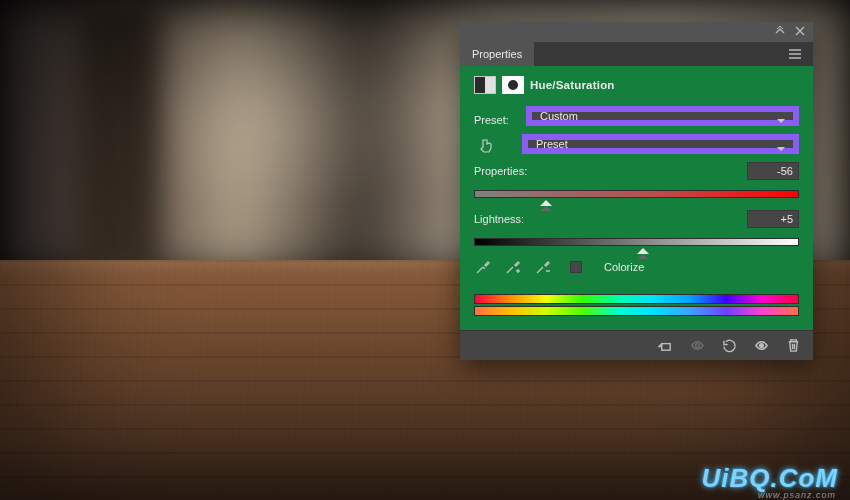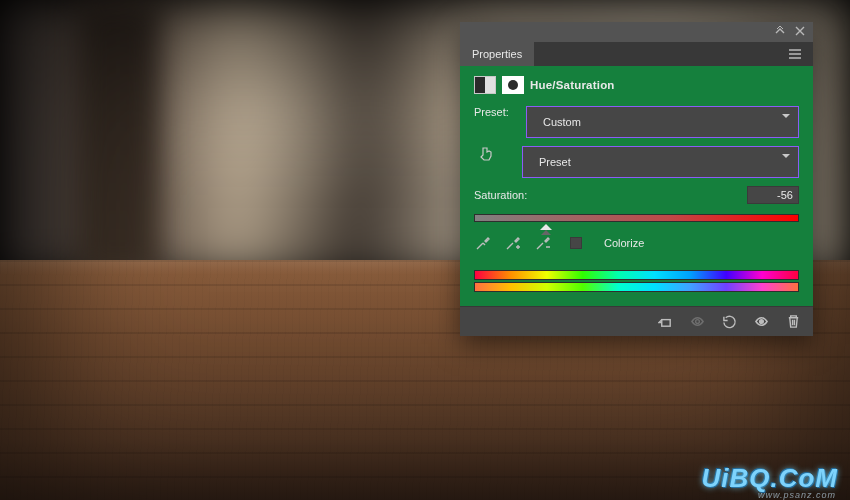--- a/index.html
+++ b/index.html
@@ -40,23 +40,23 @@
 .header { display:flex; align-items:center; gap:6px; margin-bottom:12px; }
 .icon-box { width:22px; height:18px; }
 .adj-icon { border:1px solid #c8c8c8; display:flex; }
 .adj-icon span { flex:1; }
 .adj-icon span:first-child { background:#2a2a2a; }
 .adj-icon span:last-child { background:#e0e0e0; }
 .mask-icon { background:#fff; display:flex; align-items:center; justify-content:center; }
 .mask-icon::after { content:""; width:10px; height:10px; border-radius:50%; background:#2a2a2a; }
 .header-title { font-weight:bold; font-size:11.5px; letter-spacing:.2px; }
 
-.row { display:flex; align-items:flex-start; margin-bottom:8px; gap:6px; }
+.row { display:flex; align-items:flex-end; margin-bottom:8px; gap:6px; }
 .label { width:46px; }
-.select { flex:1; height:32px; background:#464646; border:1px solid #8b5cf6; display:flex; align-items:center; padding:0 16px; color:#e8e8e8; position:relative; cursor:pointer; }
+.select { flex:1; height:20px; background:#464646; border:6px solid #8b5cf6; display:flex; align-items:center; padding:0 8px; color:#e8e8e8; position:relative; cursor:pointer; }
 .select::after { content:""; position:absolute; right:8px; top:7px; border:4px solid transparent; border-top-color:#c8c8c8; }
 .finger-icon { width:22px; display:flex; justify-content:center; }
 .finger-icon svg { width:16px; height:16px; }
 
 .slider-block { margin-top:6px; margin-bottom:10px; }
 .slider-head { display:flex; justify-content:space-between; align-items:center; margin-bottom:6px; }
 .valbox { width:52px; height:18px; background:#464646; border:1px solid #3a3a3a; color:#e8e8e8; text-align:right; padding:0 5px; line-height:16px; font-size:11px; }
 .track-wrap { position:relative; height:14px; }
 .track { position:absolute; left:0; right:0; top:4px; height:8px; border:1px solid #2e2e2e; }
 .hue-gradient { background:linear-gradient(90deg,#ff0000 0%,#ffff00 17%,#00ff00 33%,#00ffff 50%,#0000ff 67%,#ff00ff 83%,#ff0000 100%); }
@@ -145,29 +145,39 @@
           </svg>
       </span>
       <div class="select" style="margin-left:20px;">
           <span>Preset</span>
         </div>
     </div>
 
 
     <div class="slider-block">
       <div class="slider-head">
-        <span>Saturation:</span>
+        <span>Properties:</span>
         <span class="valbox">-56</span>
       </div>
       <div class="track-wrap">
         <div class="track sat-gradient"></div>
         <div class="thumb" style="left:22%"></div>
       </div>
     </div>
 
+    <div class="slider-block">
+      <div class="slider-head">
+        <span>Lightness:</span>
+        <span class="valbox">+5</span>
+      </div>
+      <div class="track-wrap">
+        <div class="track light-gradient"></div>
+        <div class="thumb" style="left:52%"></div>
+      </div>
+    </div>
 
     <div class="tool-row">
       <span class="eyedrop"><svg viewBox="0 0 18 18">
             <path d="M3 15l6-6m2-2l3-3 1 1-3 3zM9 9l2 2"></path>
           </svg></span>
       <span class="eyedrop"><svg viewBox="0 0 18 18">
             <path d="M3 15l6-6m2-2l3-3 1 1-3 3zM12 13h4M14 11v4"></path>
           </svg></span>
       <span class="eyedrop"><svg viewBox="0 0 18 18">
             <path d="M3 15l6-6m2-2l3-3 1 1-3 3zM12 13h4"></path>

